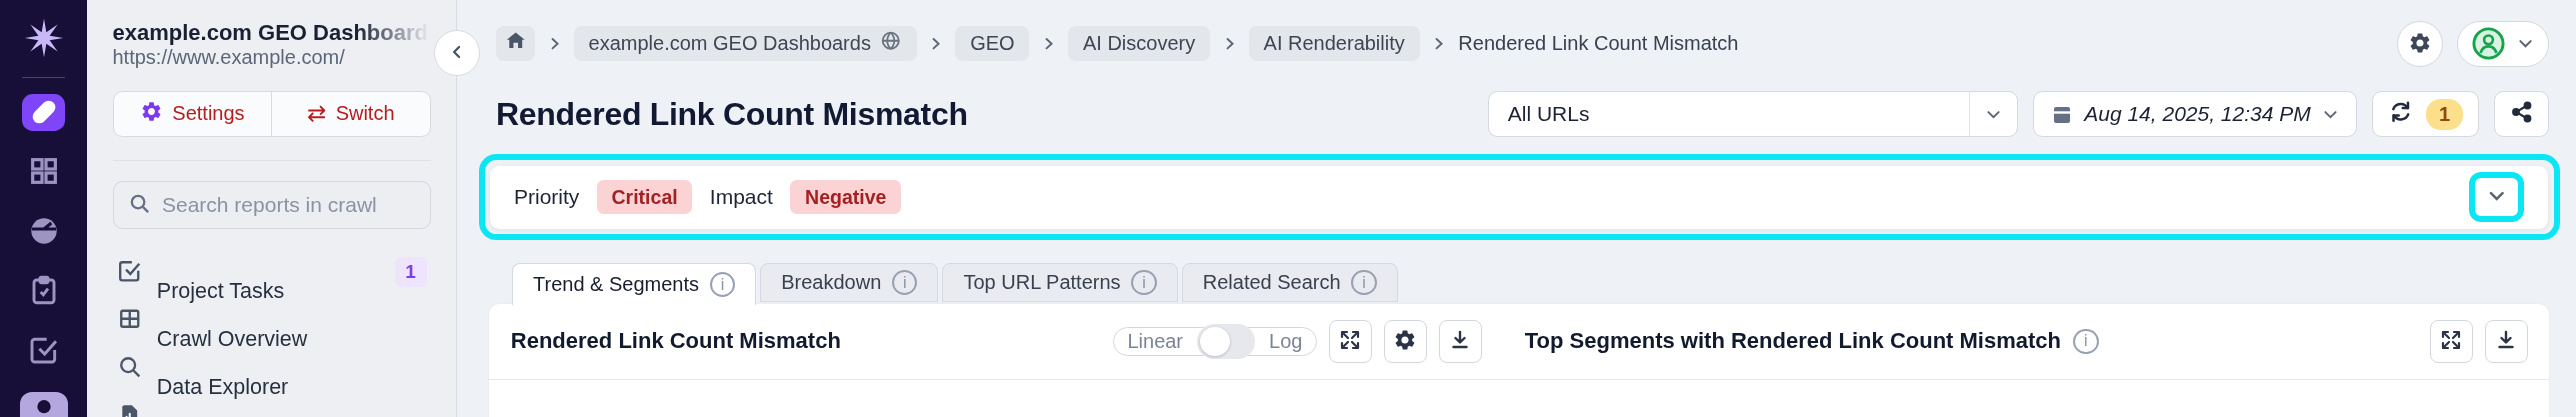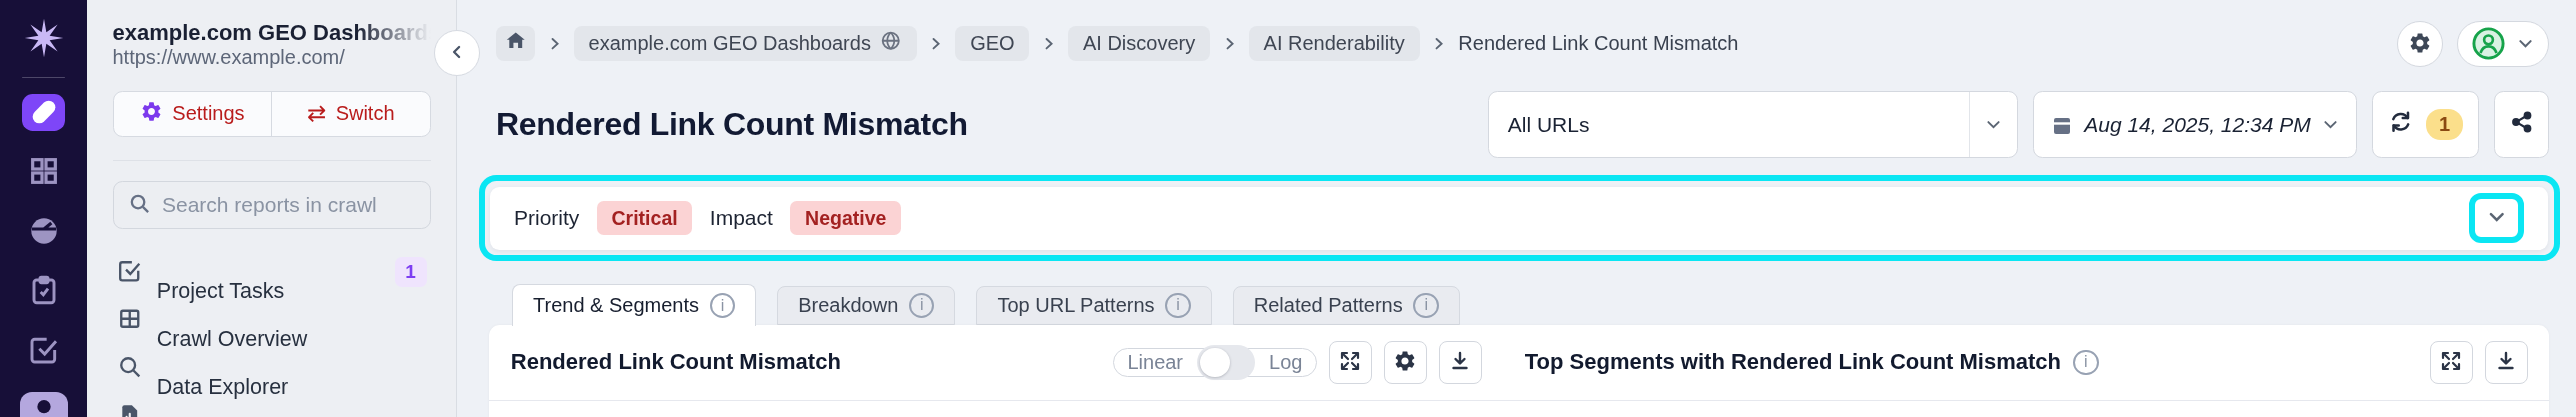--- a/index.html
+++ b/index.html
@@ -52,21 +52,21 @@
   .account { display:flex; align-items:center; gap:13.4px; }
   .gear-btn { width:46px; height:46px; border-radius:50%; background:#fff; border:1.3px solid #d4d8df; display:flex; align-items:center; justify-content:center; cursor:pointer; }
   .gear-btn svg { width:24px; height:24px; color:#3d4757; }
   .avatar-pill { height:46px; border-radius:23px; background:#fff; border:1.3px solid #d4d8df; display:flex; align-items:center; padding:0 13.4px; gap:9.4px; cursor:pointer; }
   .avatar-pill .uicon { width:35px; height:35px; }
   .avatar-pill .chev { width:19px; height:19px; color:#5b6573; }
 
   .row-title { margin-top:25.5px; display:flex; align-items:center; justify-content:space-between; }
   .page-title { font-size:32px; font-weight:700; color:#121a33; letter-spacing:-0.3px; }
   .controls { display:flex; align-items:center; gap:14.8px; }
-  .ctl { background:#fff; border:1.3px solid #d4d8df; border-radius:9.4px; height:67px; display:flex; align-items:center; font-size:21px; color:#1a2233; }
+  .ctl { background:#fff; border:1.3px solid #d4d8df; border-radius:9.4px; height:46px; display:flex; align-items:center; font-size:21px; color:#1a2233; }
   .url-select { width:530px; justify-content:space-between; cursor:pointer; }
   .url-select .val { padding-left:19px; }
   .url-select .chev-cell { width:48px; align-self:stretch; border-left:1.3px solid #e2e5ea; display:flex; align-items:center; justify-content:center; }
   .chev-cell svg, .date-btn .chev { width:19px; height:19px; color:#5b6573; }
   .date-btn { padding:0 16px; gap:10.7px; cursor:pointer; font-weight:500;font-style:italic; }
   .date-btn .cal { width:24px; height:24px; color:#667085; }
   .refresh-btn { padding:0 14.8px; gap:12px; cursor:pointer; }
   .refresh-btn svg { width:25.5px; height:25.5px; color:#222b3d; }
   .yellow-badge { background:#fbdf8b; color:#8a4a12; font-size:20px; font-weight:600; border-radius:14.8px; padding:4px 13.4px; }
   .share-btn { width:55px; justify-content:center; cursor:pointer; }
@@ -76,21 +76,21 @@
   .hl-ring { margin:17.4px -10.7px 0 -17.4px; border:6.7px solid #0ae6f3; border-radius:17.4px; padding:5.4px; }
   .meta-card { background:#fff; border-radius:9.4px; height:63px; box-shadow:0 1.3px 5.4px rgba(16,24,40,.06); display:flex; align-items:center; padding:0 24px; gap:17.4px; }
   .meta-lbl { font-size:21px; color:#1d2433; }
   .badge-red { background:#fbd3d4; color:#a32121; font-size:19.5px; font-weight:600; border-radius:6.7px; padding:5.4px 14.8px; }
   .meta-card .spacer { flex:1; }
   .hl-chev-ring { border:6px solid #0ae6f3; border-radius:12px; padding:2px; }
   .hl-chev-btn { width:39px; height:34px; background:#fff; border:none; border-radius:6.7px; display:flex; align-items:center; justify-content:center; cursor:pointer; }
   .hl-chev-btn svg { width:21.5px; height:21.5px; color:#5b6573; }
 
   
-  .tabs { margin-top:23px; display:flex; gap:21px; padding-left:16px; align-items:flex-end; }
+  .tabs { margin-top:23px; display:flex; gap:4px; padding-left:16px; }
   .tab { height:39px; display:flex; align-items:center; gap:10.7px; padding:0 20px; background:#e9ebf0; border:1.3px solid #d5d9e0; border-radius:8px 8px 0 0; font-size:20px; color:#39414f; cursor:pointer; }
   .tab.active { background:#fff; border-bottom:none; height:42px; margin-bottom:-1.3px; color:#171e2e; font-weight:500; z-index:2; }
   .info-i { width:25.5px; height:25.5px; border:2px solid #98a2b3; border-radius:50%; color:#8a93a3; font-size:16px; display:flex; align-items:center; justify-content:center; font-style:normal; flex-shrink:0; }
 
   
   .card { background:#fff; border-radius:10.7px 10.7px 0 0; margin-left:-6.7px; flex:1; display:flex; overflow:hidden; box-shadow:0 0.7px 2.7px rgba(16,24,40,.05); }
   .panel { display:flex; flex-direction:column; min-width:0; }
   .panel-left { flex:0 0 1014px; }
   .panel-right { flex:1; }
   .panel-head { height:76px; display:flex; align-items:center; padding:0 21.5px; gap:12px; border-bottom:1.3px solid #e6e8ee; }
@@ -345,21 +345,21 @@
       </div>
       <div class="tab">
         <span>Breakdown</span>
         <i class="info-i">i</i>
       </div>
       <div class="tab">
         <span>Top URL Patterns</span>
         <i class="info-i">i</i>
       </div>
       <div class="tab">
-        <span>Related Patterns</span>
+        <span>Related Search</span>
         <i class="info-i">i</i>
       </div>
     </div>
 
     <div class="card">
       <section class="panel panel-left">
         <div class="panel-head">
           <span class="panel-title">Rendered Link Count Mismatch</span>
           <span class="spacer"></span>
           <div class="toggle-pill">

